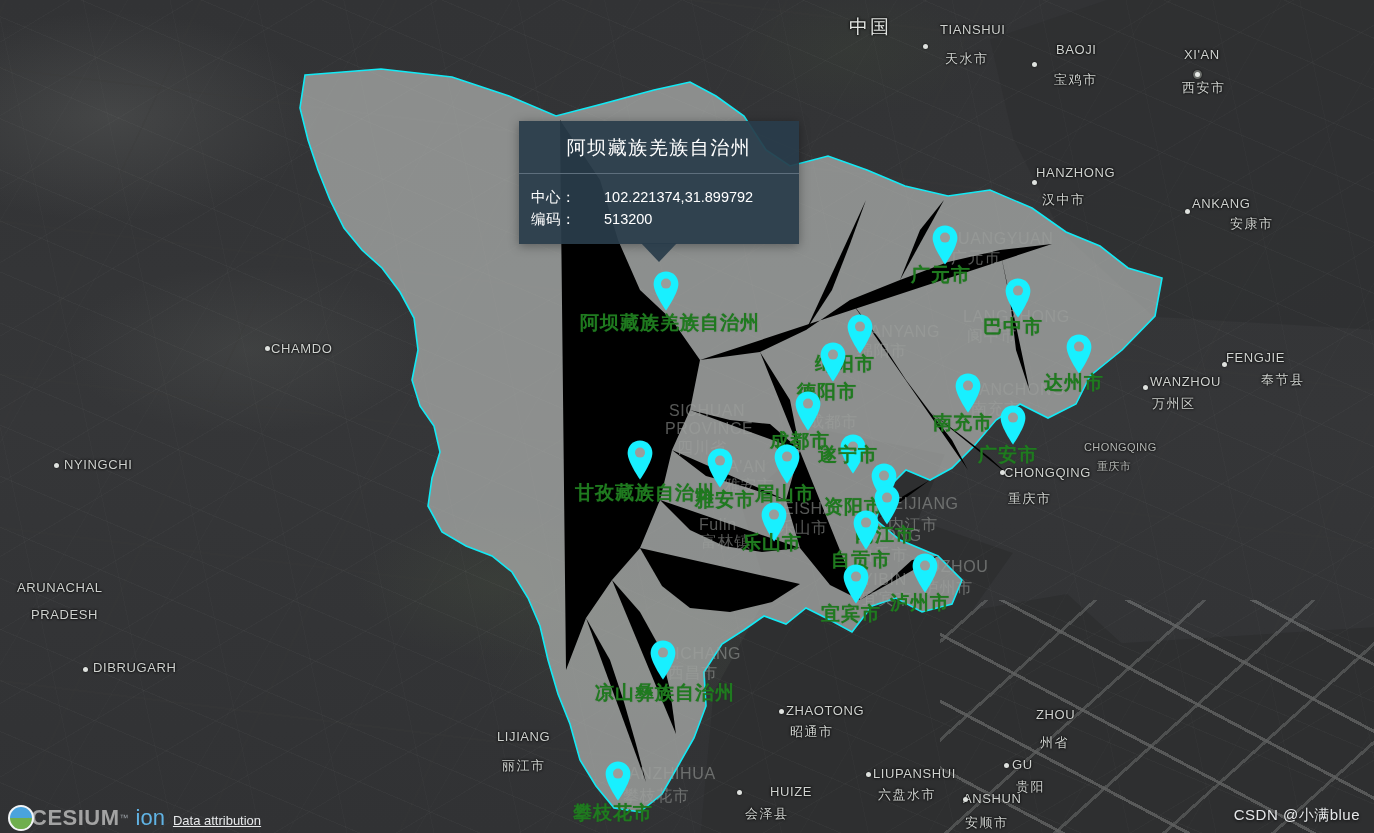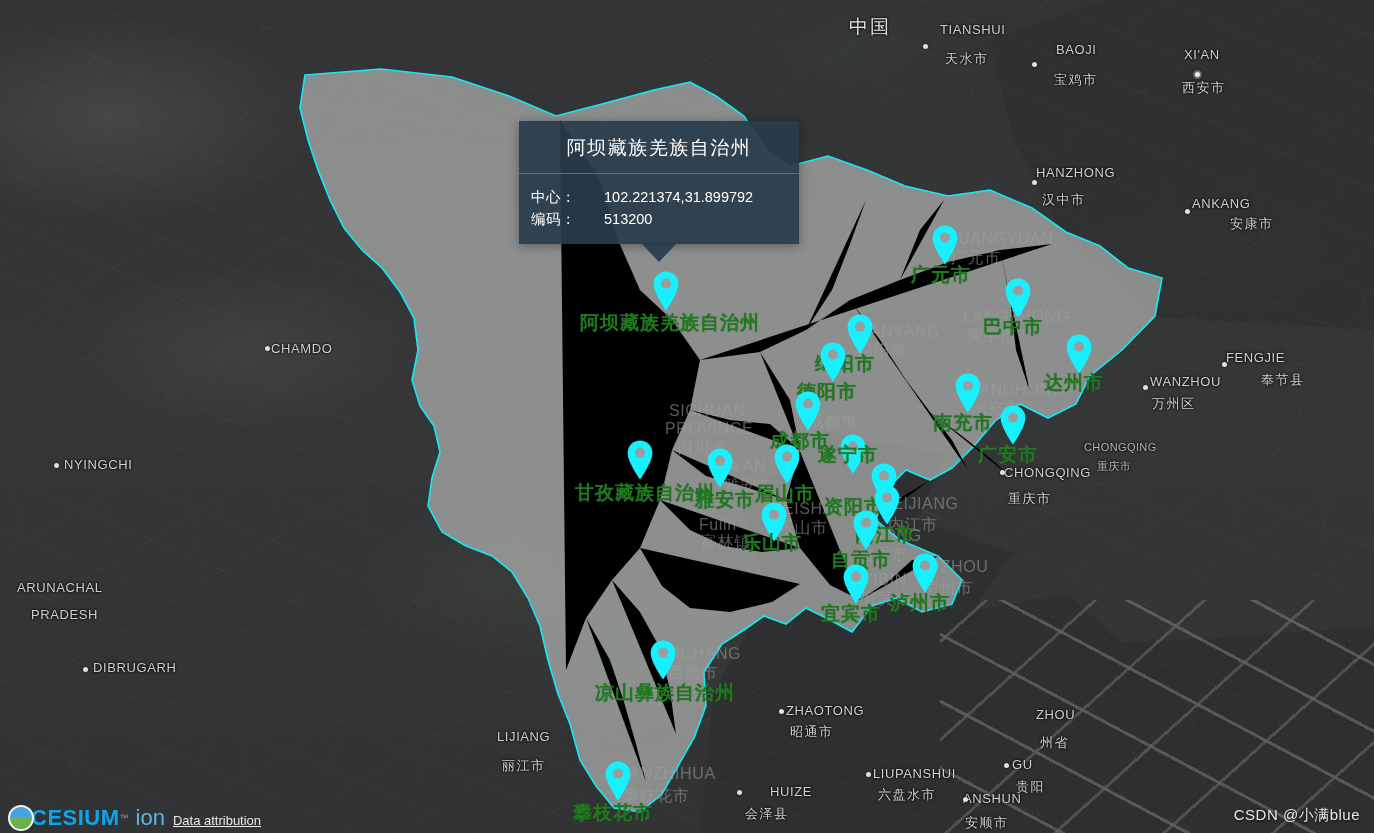--- a/index.html
+++ b/index.html
@@ -127,21 +127,21 @@
     background:linear-gradient(180deg,#4aa3dd 0 48%, #6fae4e 48% 100%);
     border:2px solid #f2f4f6; position:relative; overflow:hidden;
     flex:0 0 auto;
   }
   .cesium-mark::after {
     content:""; position:absolute; left:2px; top:9px; width:22px; height:14px;
     background:#6fae4e;
     clip-path:polygon(0% 100%, 30% 34%, 50% 62%, 74% 10%, 100% 100%);
   }
   .cesium-word {
-    font-size:22px; font-weight:bold; color:#0ea5e9; letter-spacing:.5px;
+    font-size:22px; font-weight:bold; color:#a3a3a3; letter-spacing:.5px;
     margin-left:-3px;
   }
   .cesium-ion { font-size:22px; color:#60b3e4; margin-left:7px; font-weight:normal; }
   .cesium-tm { font-size:9px; color:#9aa0a6; vertical-align:super; }
   .attrib {
     font-size:13px; color:#e8eaec; margin-left:8px; margin-bottom:3px;
     text-decoration:underline; cursor:pointer; white-space:nowrap;
   }
   .watermark {
     position:absolute; right:14px; bottom:8px; color:#e6e8ea;

